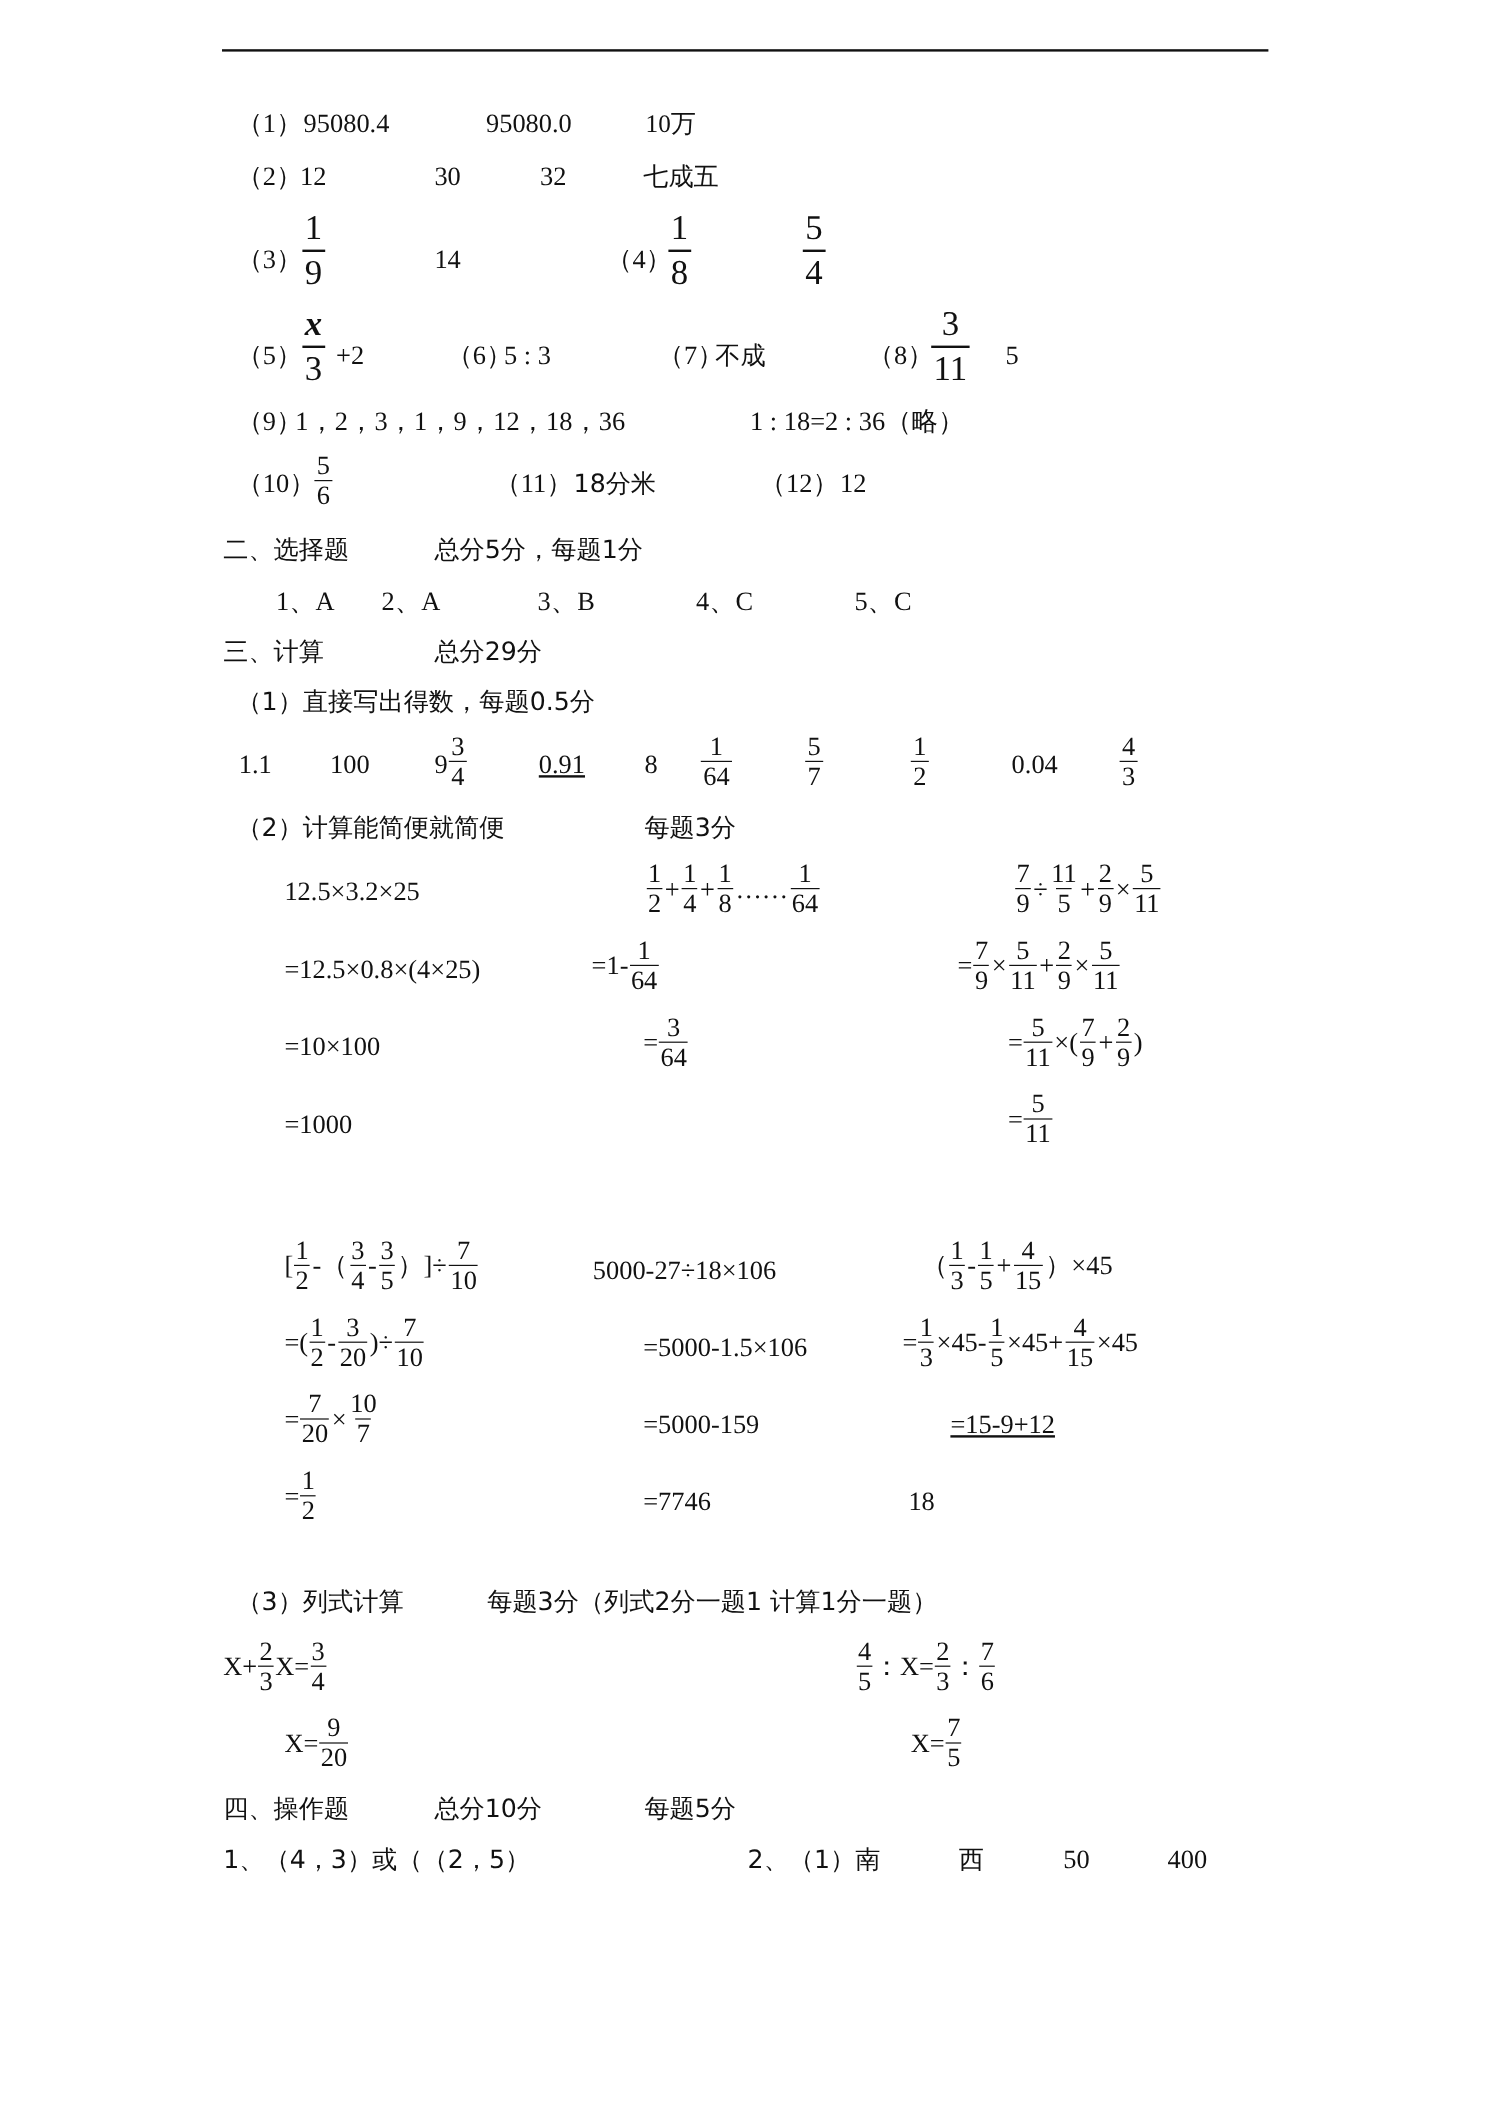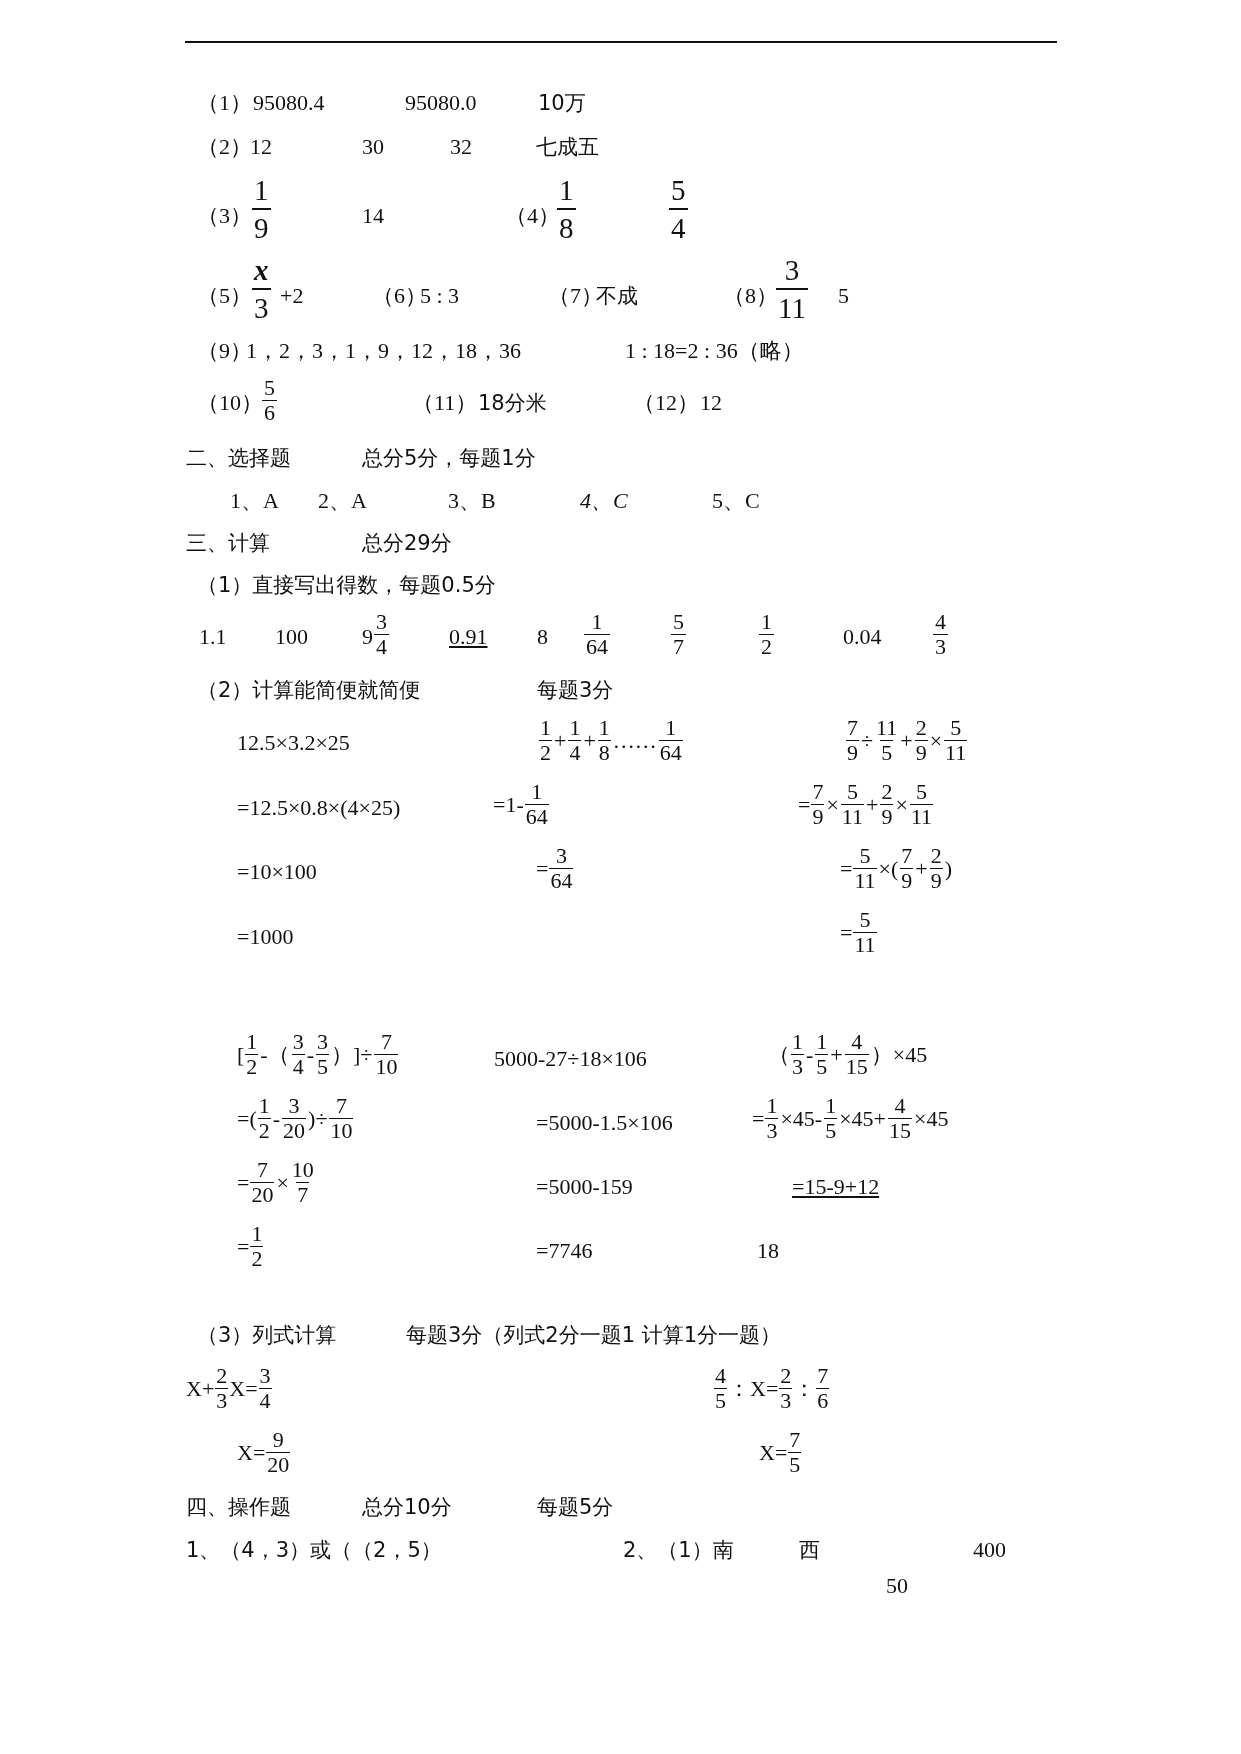--- a/index.html
+++ b/index.html
@@ -27,21 +27,21 @@
     .expr span.op { padding: 0 1px; }
   </style>
 </head>
 <body>
 
 <div class="rule"></div>
 
 <div class="t" style="left:197px;top:90px;">（1）</div>
 <div class="t" style="left:253px;top:90px;">95080.4</div>
 <div class="t" style="left:405px;top:90px;">95080.0</div>
-<div class="t cn" style="left:538px;top:90px;">10万</div>
+<div class="t cn" style="left:538px;top:90px;font-family:Liberation Serif, serif;">10万</div>
 
 <div class="t" style="left:197px;top:134px;">（2）</div>
 <div class="t" style="left:250px;top:134px;">12</div>
 <div class="t" style="left:362px;top:134px;">30</div>
 <div class="t" style="left:450px;top:134px;">32</div>
 <div class="t cn" style="left:536px;top:134px;">七成五</div>
 
 <div class="t" style="left:197px;top:203px;">（3）</div>
 <div class="frac big" style="left:252px;top:172px;">
     <span class="n">1</span>
@@ -87,21 +87,21 @@
 <div class="t" style="left:412px;top:390px;">（11）</div>
 <div class="t cn" style="left:478px;top:390px;">18分米</div>
 <div class="t" style="left:633px;top:390px;">（12）</div>
 <div class="t" style="left:700px;top:390px;">12</div>
 
 <div class="t cn" style="left:186px;top:445px;">二、选择题</div>
 <div class="t cn" style="left:362px;top:445px;">总分5分，每题1分</div>
 <div class="t" style="left:186px;top:488px;margin-left:44px;">1、A</div>
 <div class="t" style="left:318px;top:488px;">2、A</div>
 <div class="t" style="left:448px;top:488px;">3、B</div>
-<div class="t" style="left:580px;top:488px;font-style:italic;">4、C</div>
+<div class="t" style="left:580px;top:488px;">4、C</div>
 <div class="t" style="left:712px;top:488px;">5、C</div>
 
 <div class="t cn" style="left:186px;top:530px;text-align:center;">三、计算</div>
 <div class="t cn" style="left:362px;top:530px;">总分29分</div>
 <div class="t cn" style="left:197px;top:572px;">（1）直接写出得数，每题0.5分</div>
 
 <div class="t" style="left:199px;top:624px;">1.1</div>
 <div class="t" style="left:275px;top:624px;">100</div>
 <div class="t" style="left:362px;top:624px;">9</div>
 <div class="frac" style="left:374px;top:610px;">
@@ -390,14 +390,14 @@
       <span class="d">5</span>
     </span>
 </div>
 
 <div class="t cn" style="left:186px;top:1494px;">四、操作题</div>
 <div class="t cn" style="left:362px;top:1494px;">总分10分</div>
 <div class="t cn" style="left:537px;top:1494px;">每题5分</div>
 <div class="t cn" style="left:186px;top:1537px;">1、（4，3）或（（2，5）</div>
 <div class="t cn" style="left:623px;top:1537px;">2、（1）南</div>
 <div class="t cn" style="left:799px;top:1537px;">西</div>
-<div class="t" style="left:886px;top:1537px;margin-top:36px;">50</div>
+<div class="t" style="left:886px;top:1537px;">50</div>
 <div class="t" style="left:973px;top:1537px;">400</div>
 
 </body></html>

